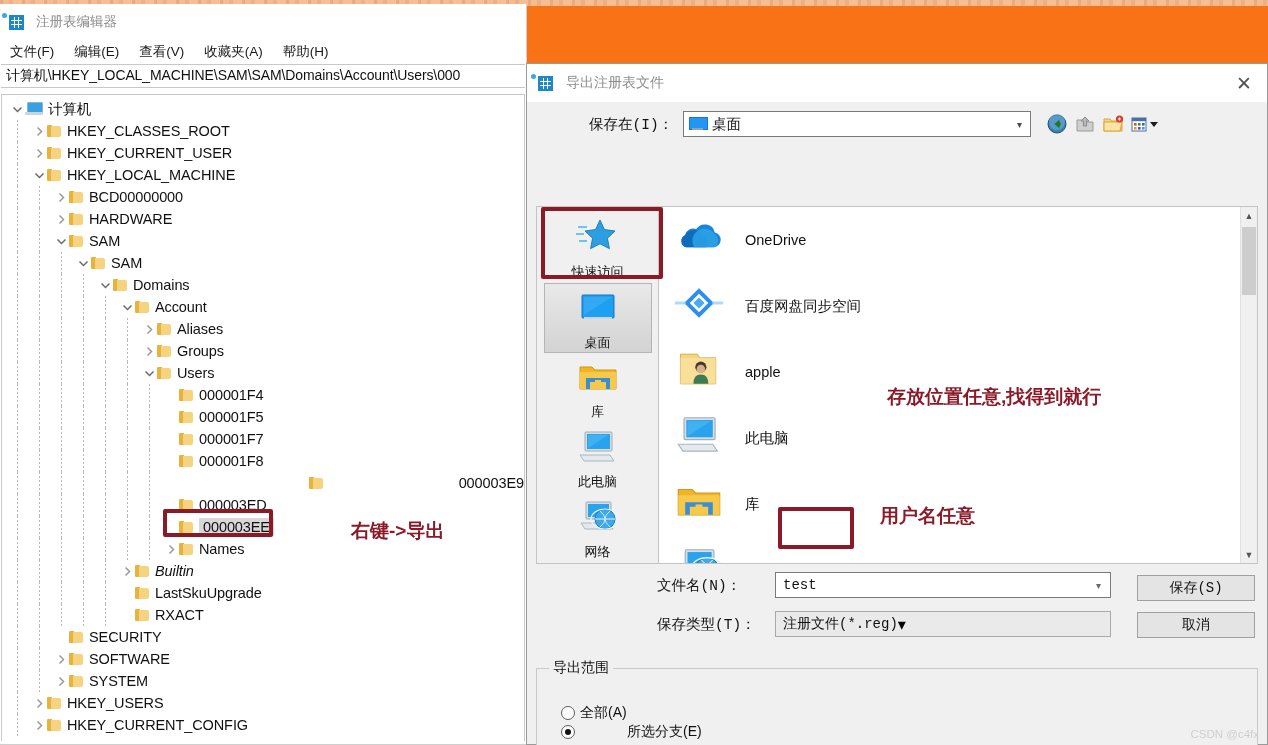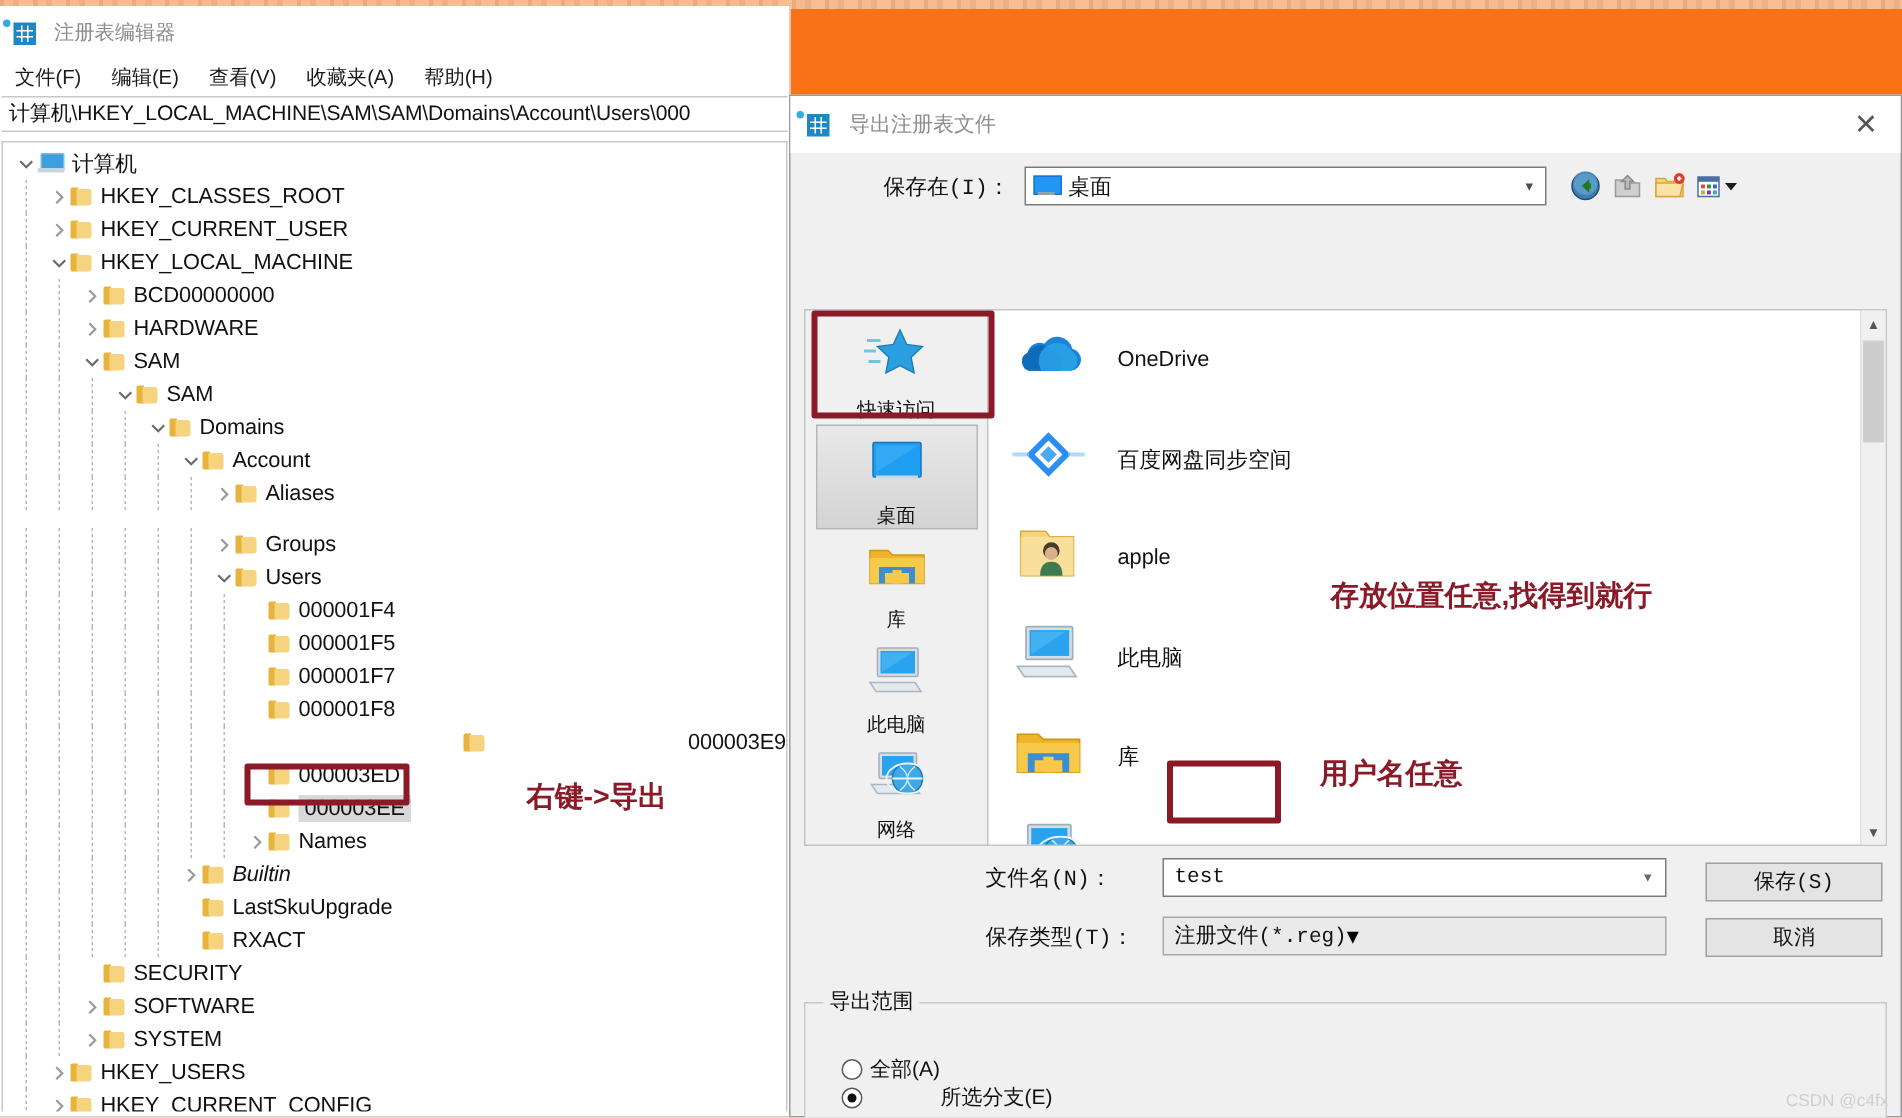--- a/index.html
+++ b/index.html
@@ -289,21 +289,21 @@
             <span class="guide" style="left: 103px;"></span>
             <span class="guide" style="left: 125px;"></span>
             <span class="chev">
               <svg width="11" height="11" viewBox="0 0 11 11">
                 <path d="M3.5 1.5 L7.5 5.5 L3.5 9.5" fill="none" stroke="#9a9a9a" stroke-width="1.5"></path>
               </svg>
             </span>
             <span class="folder"></span>
             <span class="lbl">Aliases</span>
           </div>
-          <div class="tnode" style="padding-left: 139px; margin-top: 12px;">
+          <div class="tnode" style="padding-left: 139px;">
             <span class="guide" style="left: 15px;"></span>
             <span class="guide" style="left: 37px;"></span>
             <span class="guide" style="left: 59px;"></span>
             <span class="guide" style="left: 81px;"></span>
             <span class="guide" style="left: 103px;"></span>
             <span class="guide" style="left: 125px;"></span>
             <span class="chev">
               <svg width="11" height="11" viewBox="0 0 11 11">
                 <path d="M3.5 1.5 L7.5 5.5 L3.5 9.5" fill="none" stroke="#9a9a9a" stroke-width="1.5"></path>
               </svg>

